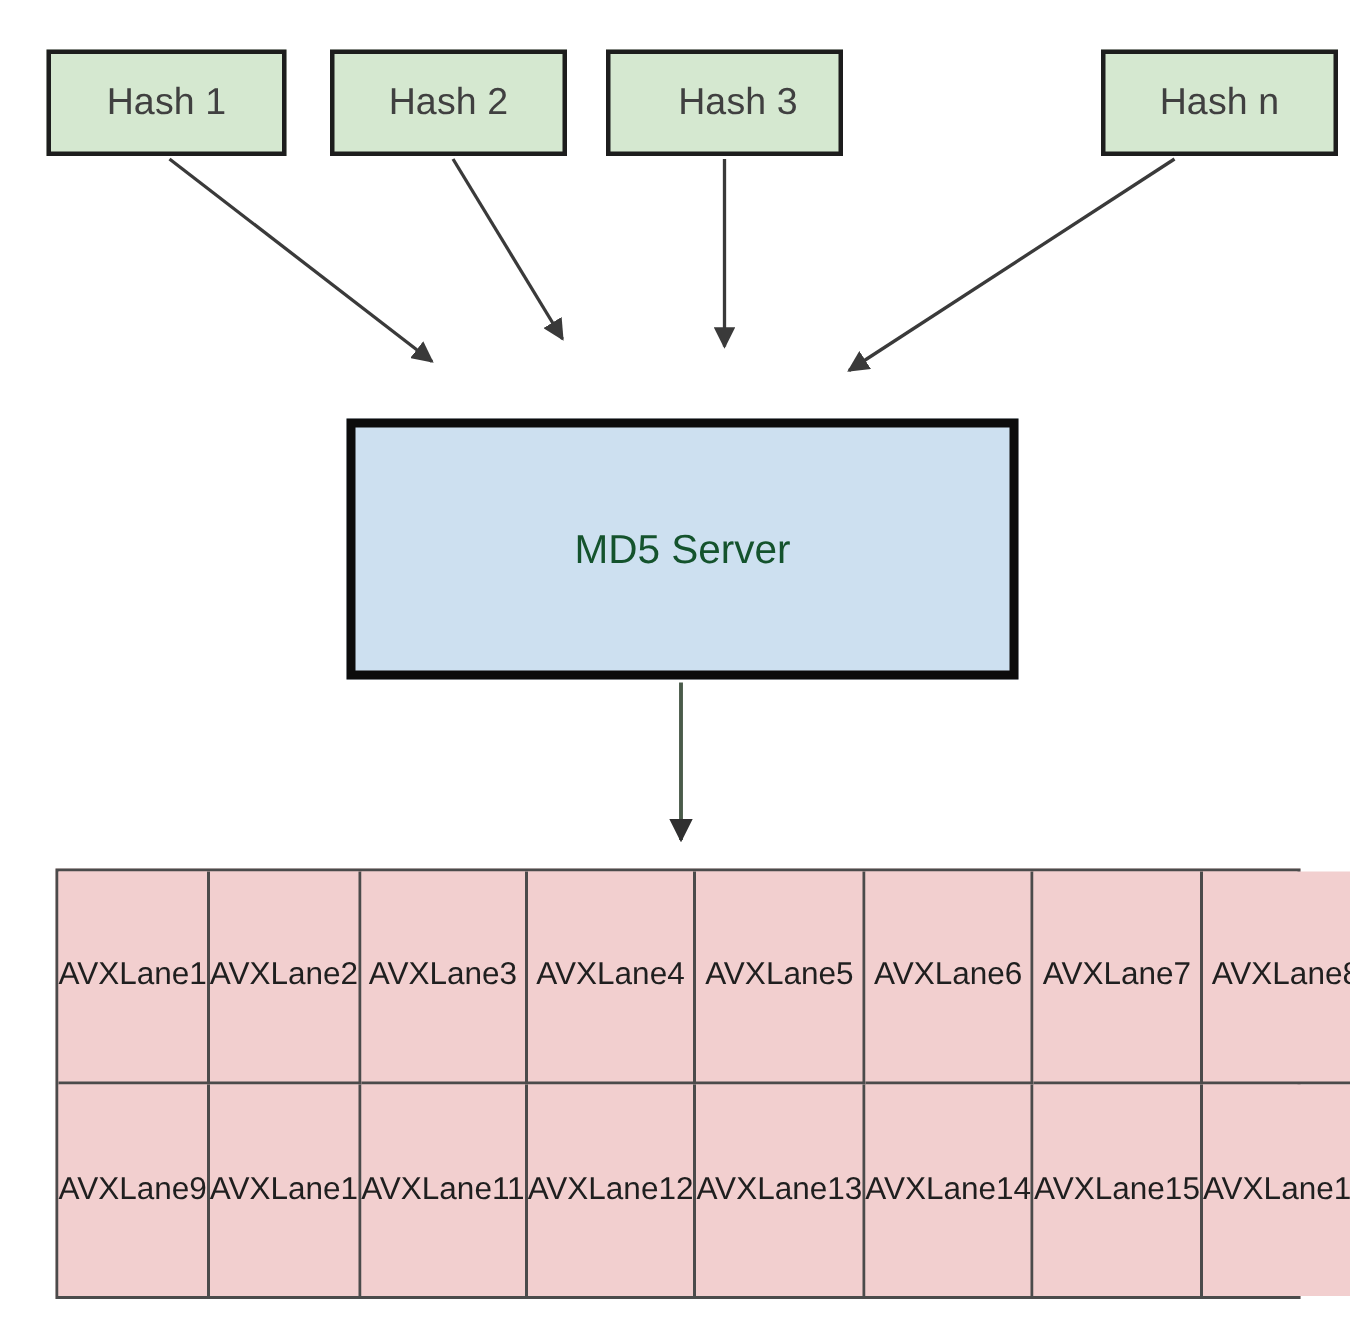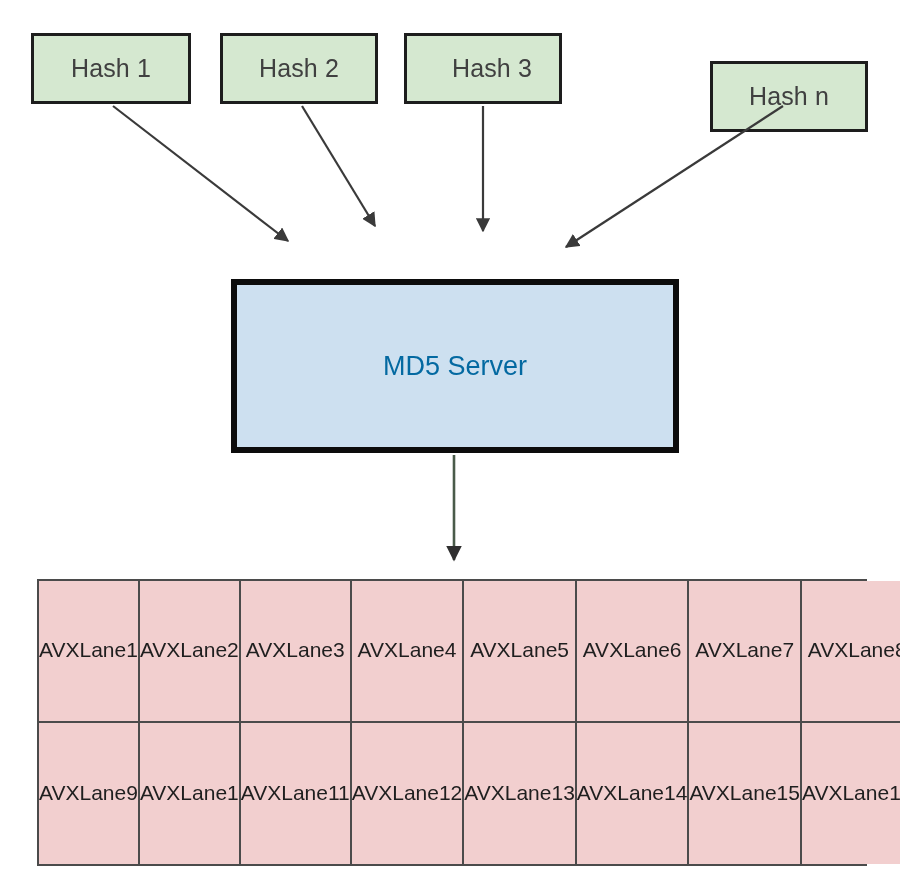--- a/index.html
+++ b/index.html
@@ -36,21 +36,21 @@
 
   
   .server-box {
     position: absolute;
     box-sizing: border-box;
     background: #cde0f0;
     border: 6px solid #0c0c0c;
     display: flex;
     align-items: center;
     justify-content: center;
-    color: #0369a1;
+    color: #14532d;
     font-size: 27px;
   }
 
   
   .lane-grid {
     position: absolute;
     box-sizing: border-box;
     border: 2px solid #4b4b4b;
     background: #f2cfcf;
     display: grid;
@@ -94,21 +94,21 @@
   </div>
 
   <div class="hash-box" style="left:220px; top:33px; width:158px; height:71px;">
     <span class="hash-label">Hash 2</span>
   </div>
 
   <div class="hash-box" style="left:404px; top:33px; width:158px; height:71px;padding-left:18px;">
     <span class="hash-label">Hash 3</span>
   </div>
 
-  <div class="hash-box" style="left:710px; top:33px; width:158px; height:71px;margin-top:28px;">
+  <div class="hash-box" style="left:734px; top:33px; width:158px; height:71px;">
     <span class="hash-label">Hash n</span>
   </div>
 
   <div class="server-box" style="left:231px; top:279px; width:448px; height:174px;">
     <span>MD5 Server</span>
   </div>
 
   <div class="lane-grid" style="left:37px; top:579px; width:830px; height:287px;">
 
     <div class="lane-cell">

